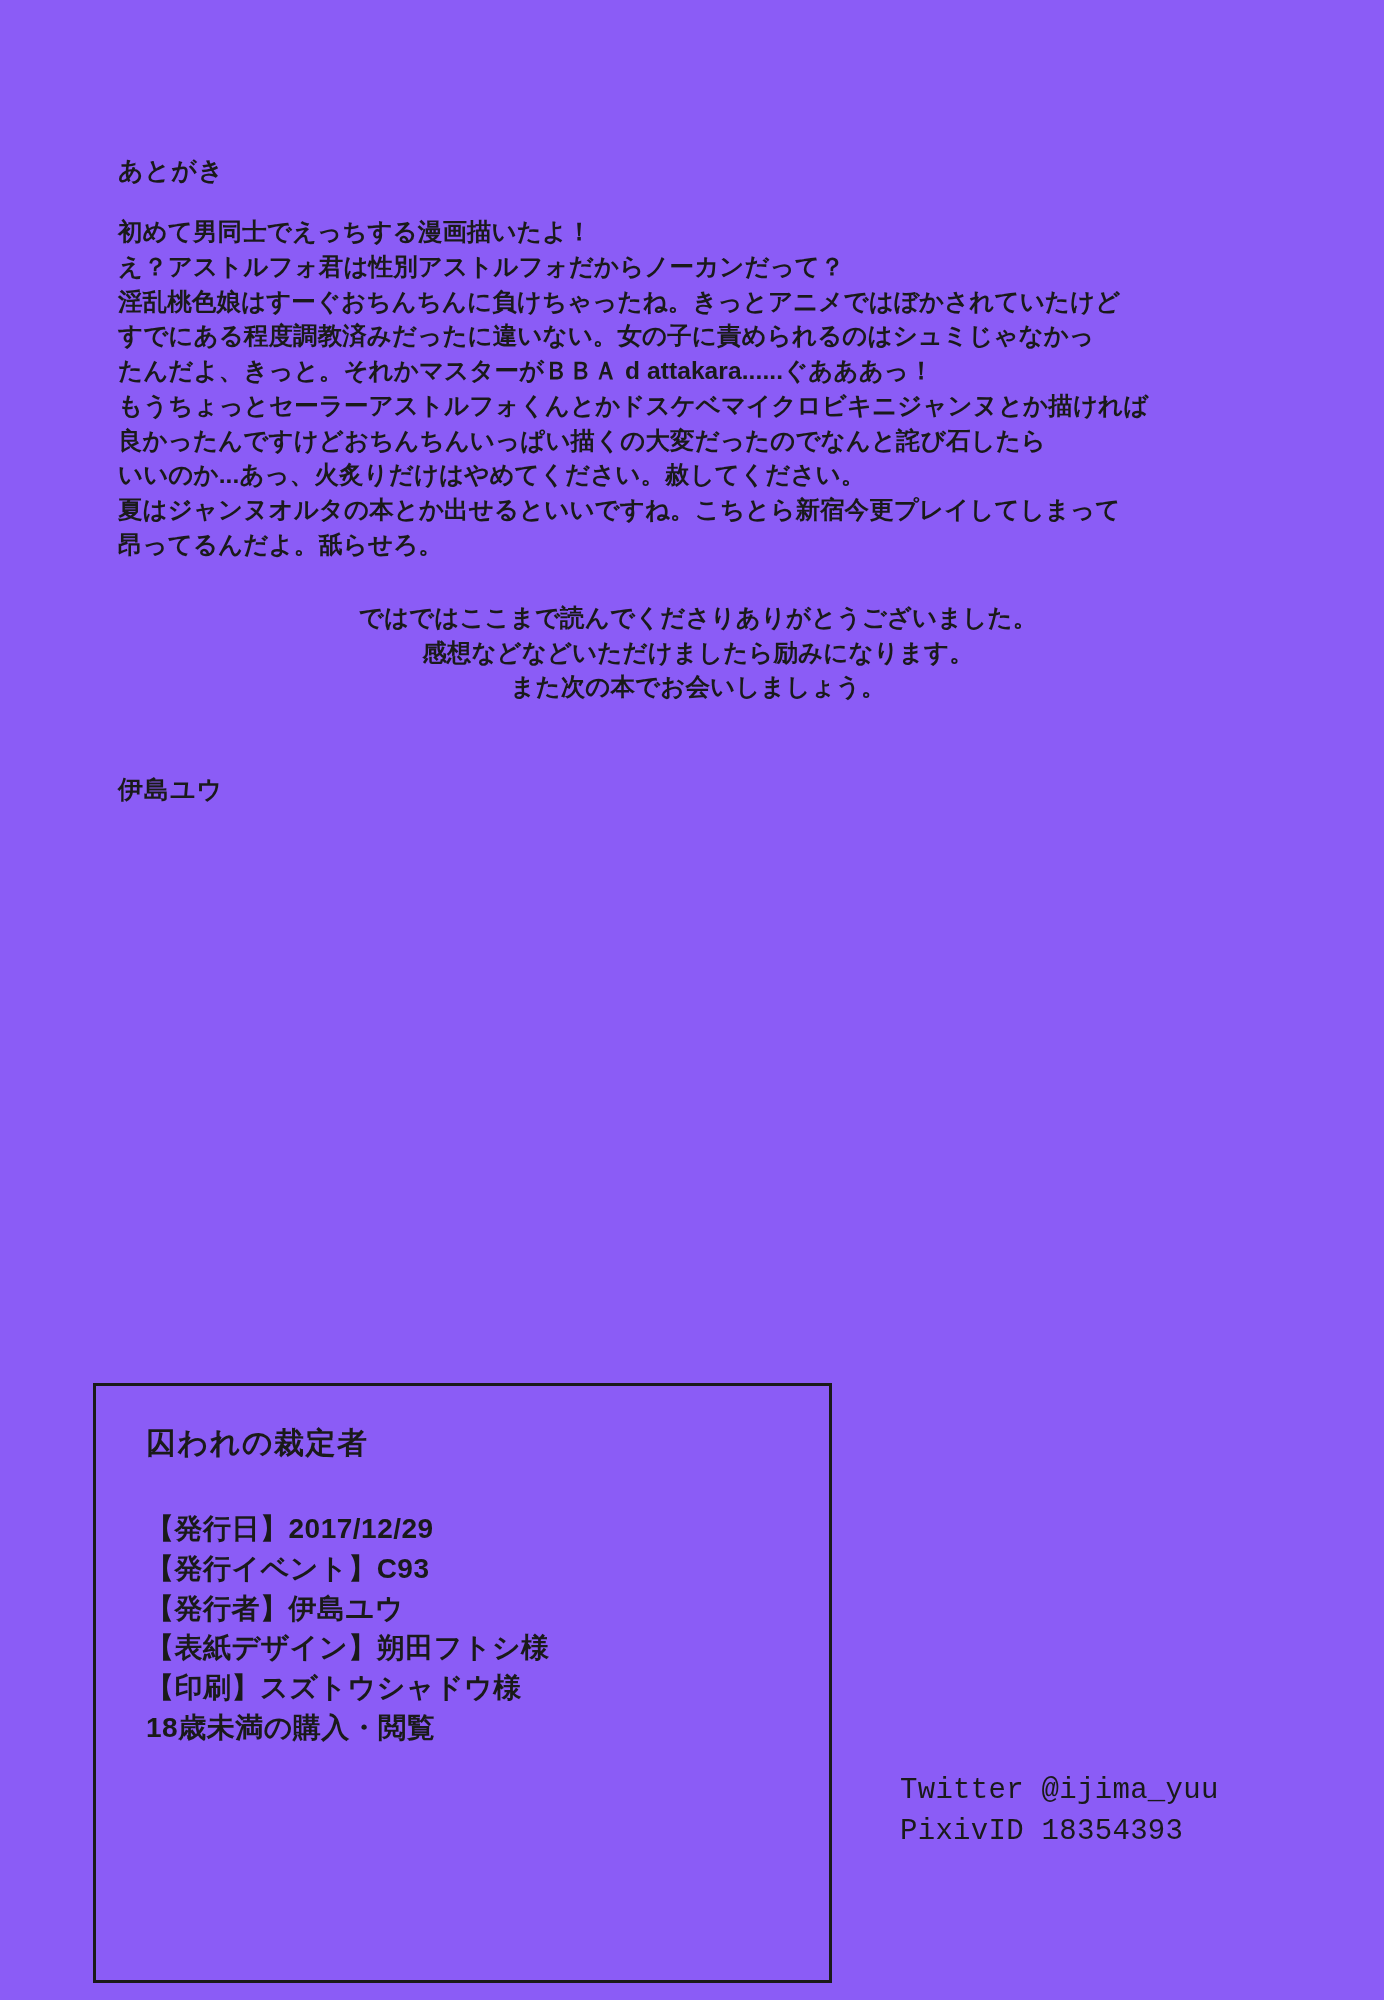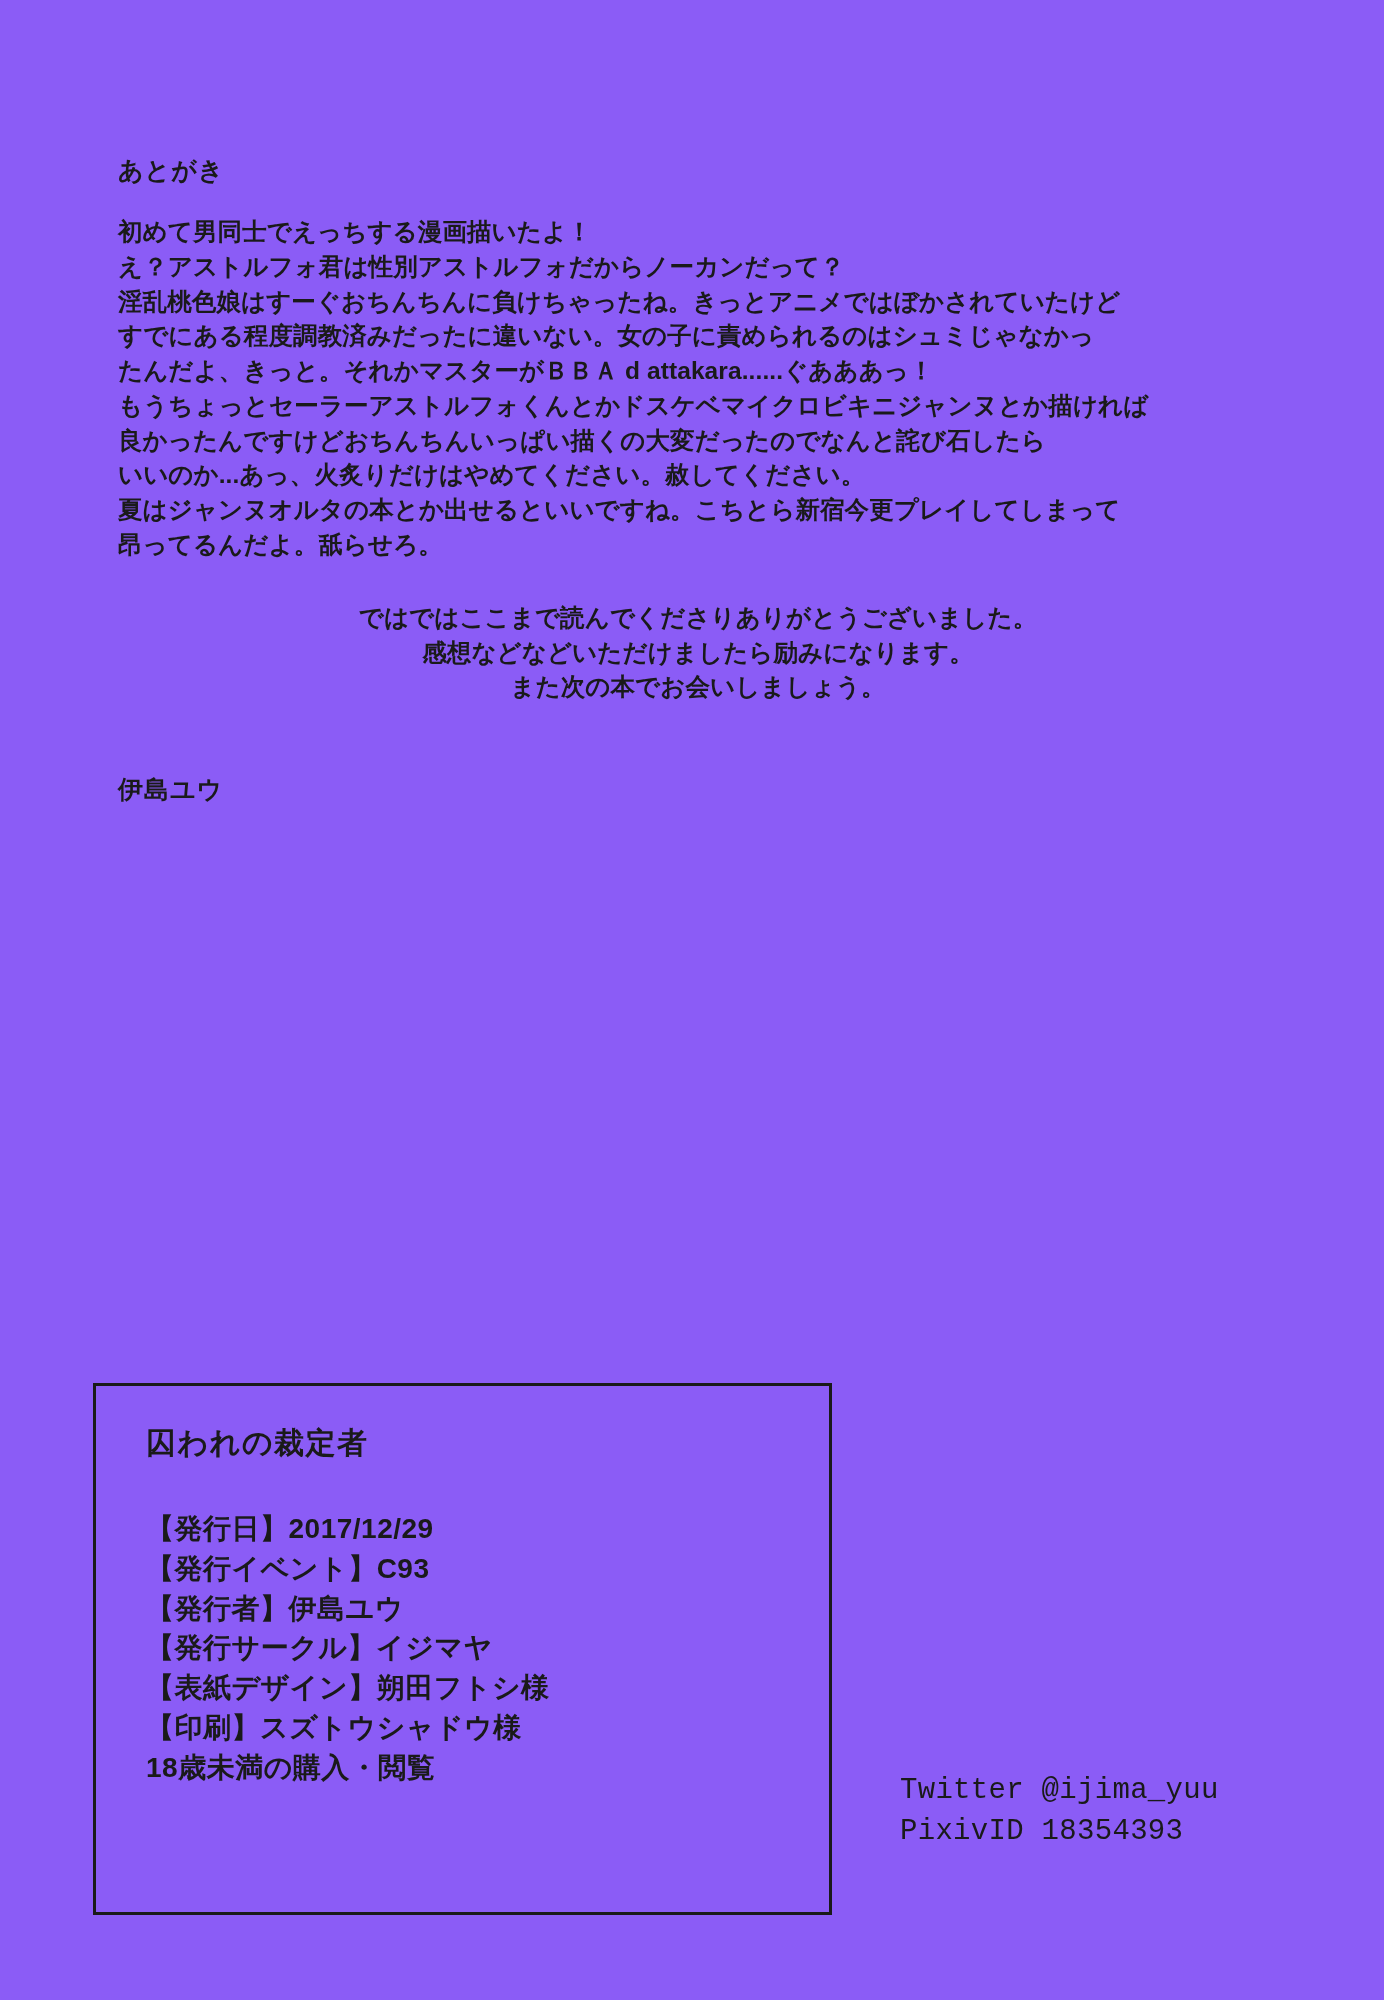--- a/index.html
+++ b/index.html
@@ -63,21 +63,21 @@
     letter-spacing: 1px;
     margin: 68px 0 0 0;
   }
 
   
   .colophon {
     position: absolute;
     left: 93px;
     top: 1383px;
     width: 739px;
-    height: 532px;
+    height: 600px;
     border: 3px solid #1a1a1a;
     box-sizing: border-box;
   }
 
   .colophon-title {
     position: absolute;
     left: 50px;
     top: 37px;
     font-size: 30px;
     font-weight: 700;
@@ -138,21 +138,20 @@
 また次の本でお会いしましょう。</p>
     <p class="afterword-signature">伊島ユウ</p>
   </section>
 
   <section class="colophon">
     <h2 class="colophon-title">囚われの裁定者</h2>
     <div class="colophon-lines">
       <div class="colophon-line">【発行日】2017/12/29</div>
       <div class="colophon-line">【発行イベント】C93</div>
       <div class="colophon-line">【発行者】伊島ユウ</div>
-      <div class="colophon-line">【発行サークル】イジマヤ</div>
       <div class="colophon-line">【表紙デザイン】朔田フトシ様</div>
       <div class="colophon-line">【印刷】スズトウシャドウ様</div>
       <div class="colophon-line">18歳未満の購入・閲覧</div>
     </div>
   </section>
 
   <section class="contact">
     <div class="contact-line">Twitter @ijima_yuu</div>
     <div class="contact-line">PixivID 18354393</div>
   </section>

